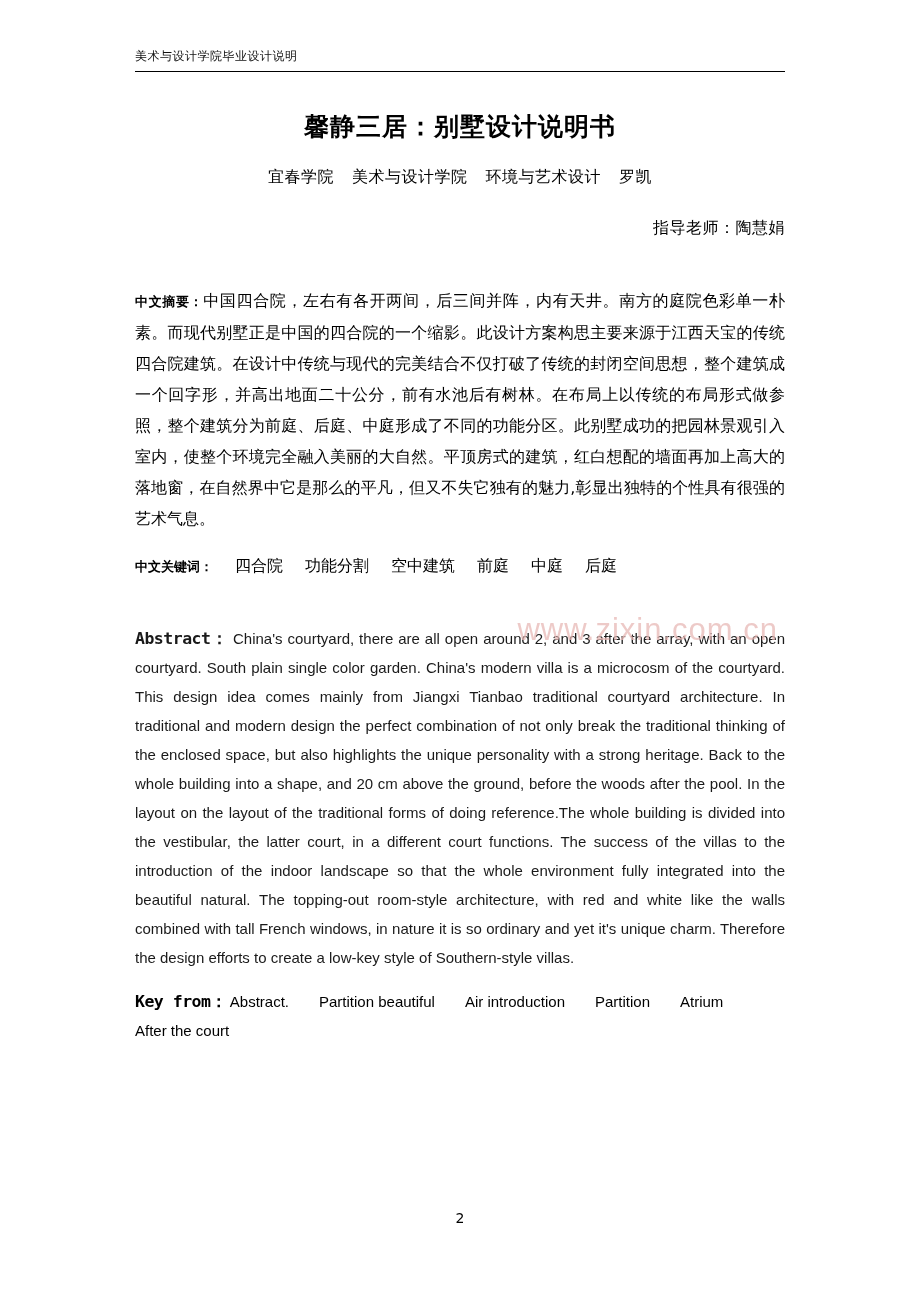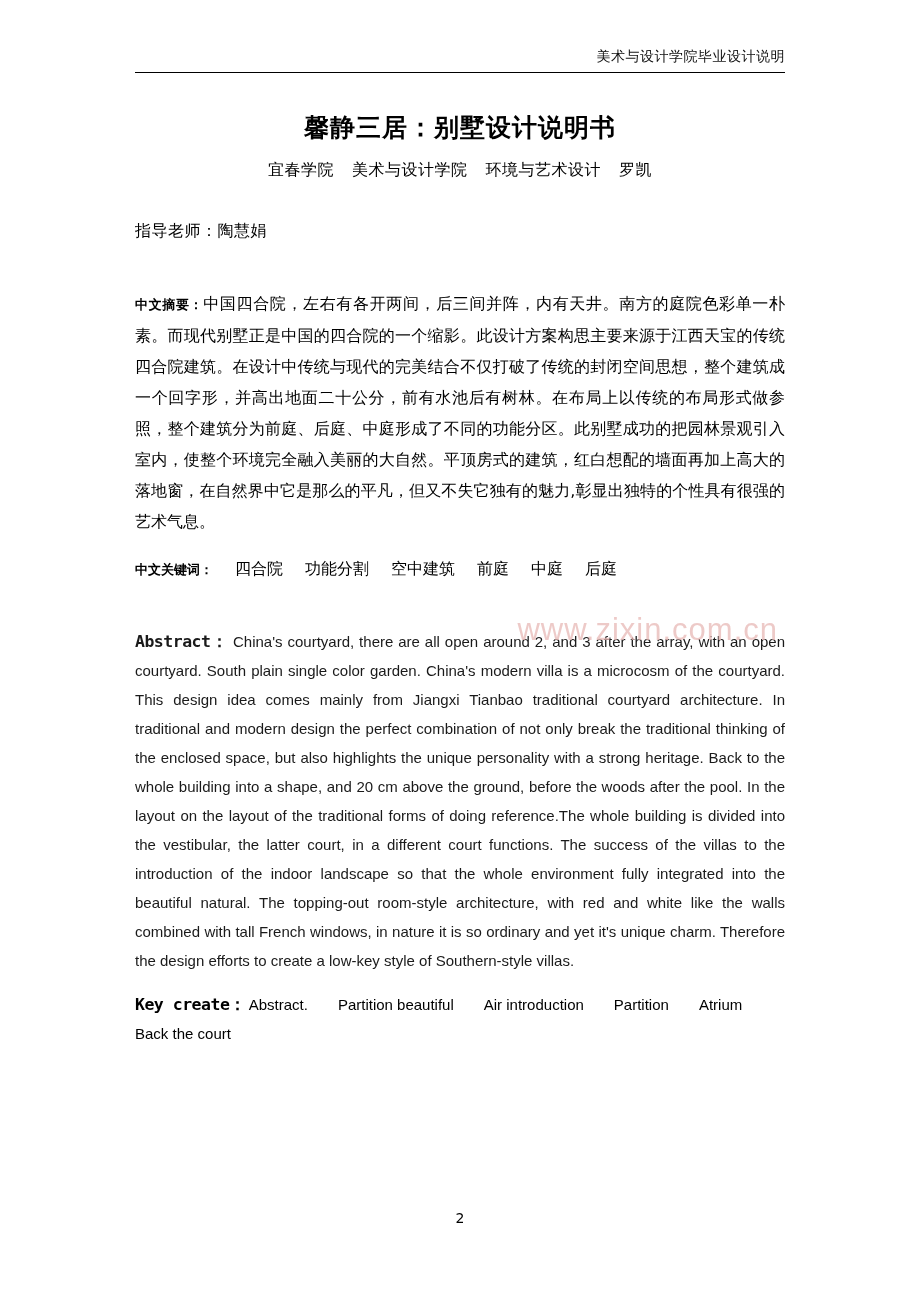--- a/index.html
+++ b/index.html
@@ -23,54 +23,54 @@
     background: #ffffff;
   }
   .content {
     position: absolute;
     left: 135px;
     top: 48px;
     width: 650px;
   }
   
   .header-line {
-    text-align: right;
-    font-size: 14px;
+    text-align: left;
+    font-size: 12px;
     font-family: "DejaVu Sans", sans-serif;
     letter-spacing: 0.5px;
     color: #111;
     padding-bottom: 6px;
   }
   .header-rule {
     border-bottom: 1.4px solid #000;
     width: 650px;
     margin-bottom: 38px;
   }
   
   .doc-title {
     text-align: center;
     font-size: 25px;
     font-weight: bold;
     font-family: "DejaVu Sans", sans-serif;
     letter-spacing: 1px;
-    margin-bottom: 16px;
+    margin-bottom: 24px;
   }
   .byline {
     text-align: center;
     font-size: 16px;
     font-family: "DejaVu Sans", sans-serif;
-    margin-bottom: 40px;
+    margin-bottom: 30px;
     letter-spacing: 0.5px;
   }
   .byline .sep {
     display: inline-block;
     width: 18px;
   }
   .advisor {
-    text-align: left;
+    text-align: right;
     font-size: 16px;
     font-family: "DejaVu Sans", sans-serif;
     margin-bottom: 46px;
     letter-spacing: 0.5px;
   }
   
   .sec {
     margin-bottom: 6px;
   }
   .label-cn {
@@ -173,21 +173,21 @@
 
     <div class="sec block-kw-cn">
       <p class="kw-cn"><span class="label-cn">中文关键词：</span><span class="gap"></span><span>四合院</span><span class="gap"></span><span>功能分割</span><span class="gap"></span><span>空中建筑</span><span class="gap"></span><span>前庭</span><span class="gap"></span><span>中庭</span><span class="gap"></span><span>后庭</span></p>
     </div>
 
     <div class="sec block-abstract-en">
       <p class="para-en"><span class="label-en">Abstract：</span> <span>China's courtyard, there are all open around 2, and 3 after the array, with an open courtyard. South plain single color garden. China's modern villa is a microcosm of the courtyard. This design idea comes mainly from Jiangxi Tianbao traditional courtyard architecture. In traditional and modern design the perfect combination of not only break the traditional thinking of the enclosed space, but also highlights the unique personality with a strong heritage. Back to the whole building into a shape, and 20 cm above the ground, before the woods after the pool. In the layout on the layout of the traditional forms of doing reference.The whole building is divided into the vestibular, the latter court, in a different court functions. The success of the villas to the introduction of the indoor landscape so that the whole environment fully integrated into the beautiful natural. The topping-out room-style architecture, with red and white like the walls combined with tall French windows, in nature it is so ordinary and yet it's unique charm. Therefore the design efforts to create a low-key style of Southern-style villas.</span></p>
     </div>
 
     <div class="sec block-kw-en">
-      <p class="kw-en"><span class="label-en">Key create：</span> <span>Abstract.</span><span class="gap"></span><span>Partition beautiful</span><span class="gap"></span><span>Air introduction</span><span class="gap"></span><span>Partition</span><span class="gap"></span><span>Atrium</span><span class="gap"></span><span>Back the court</span></p>
+      <p class="kw-en"><span class="label-en">Key from：</span> <span>Abstract.</span><span class="gap"></span><span>Partition beautiful</span><span class="gap"></span><span>Air introduction</span><span class="gap"></span><span>Partition</span><span class="gap"></span><span>Atrium</span><span class="gap"></span><span>After the court</span></p>
     </div>
 
 
   </div>
 
   <div class="watermark">www.zixin.com.cn</div>
 
   <div class="page-number">2</div>
 
 </div>

